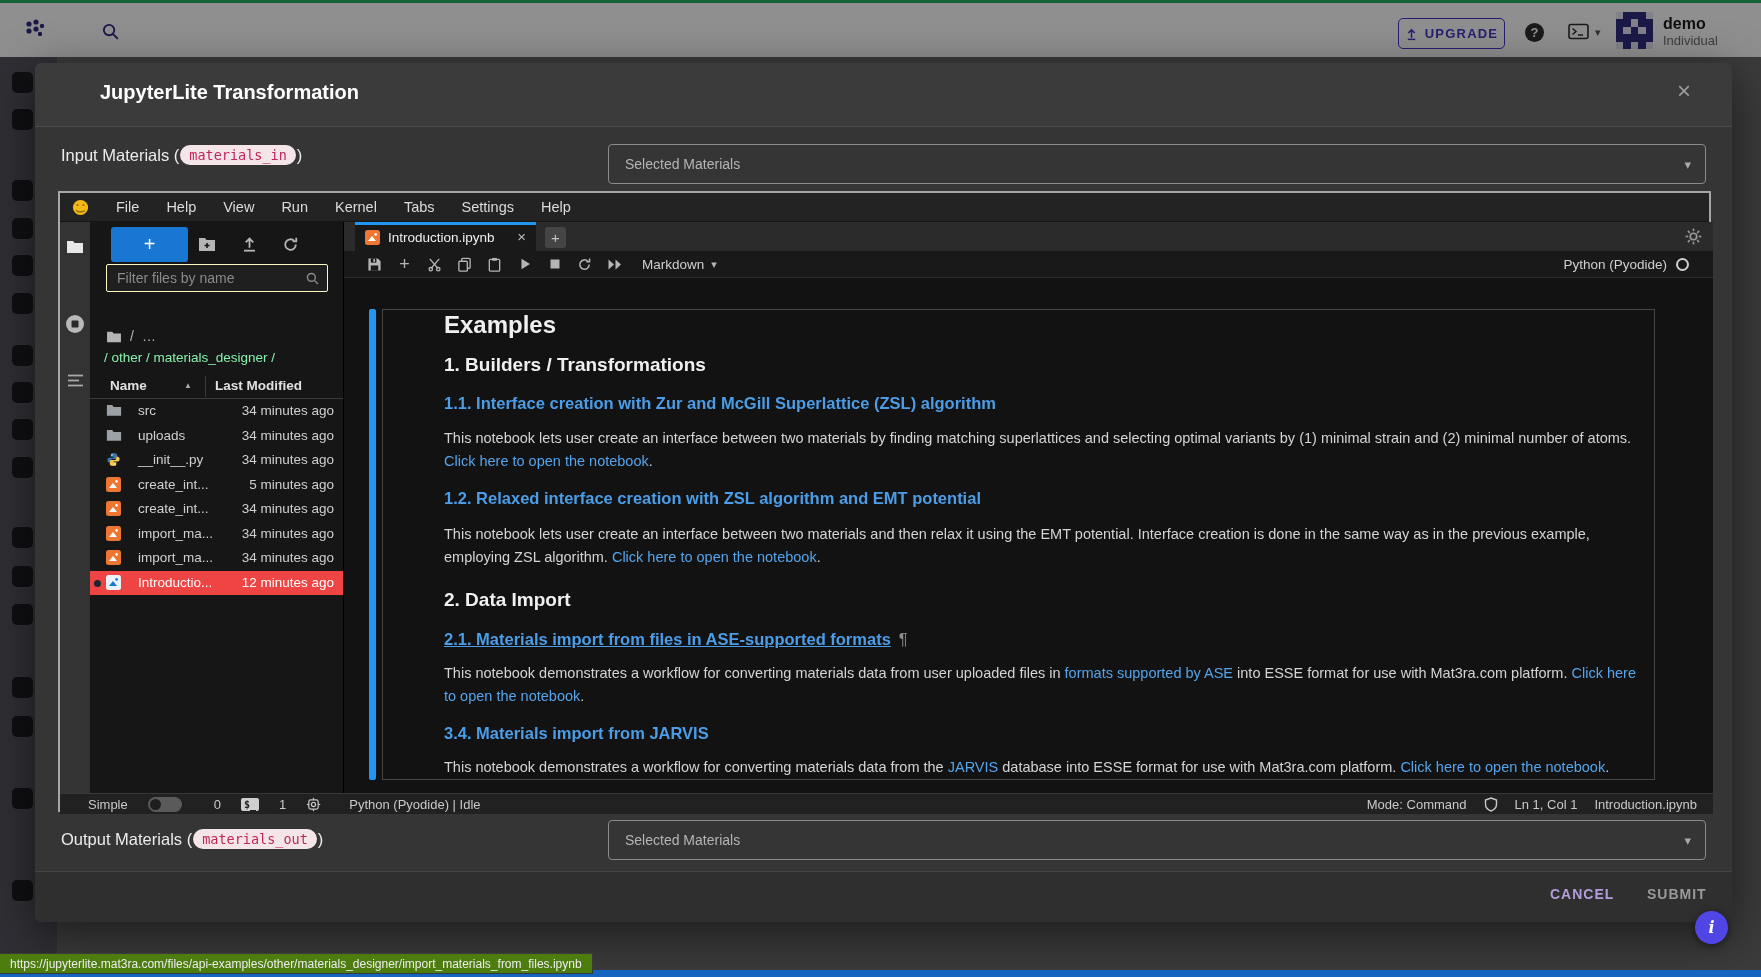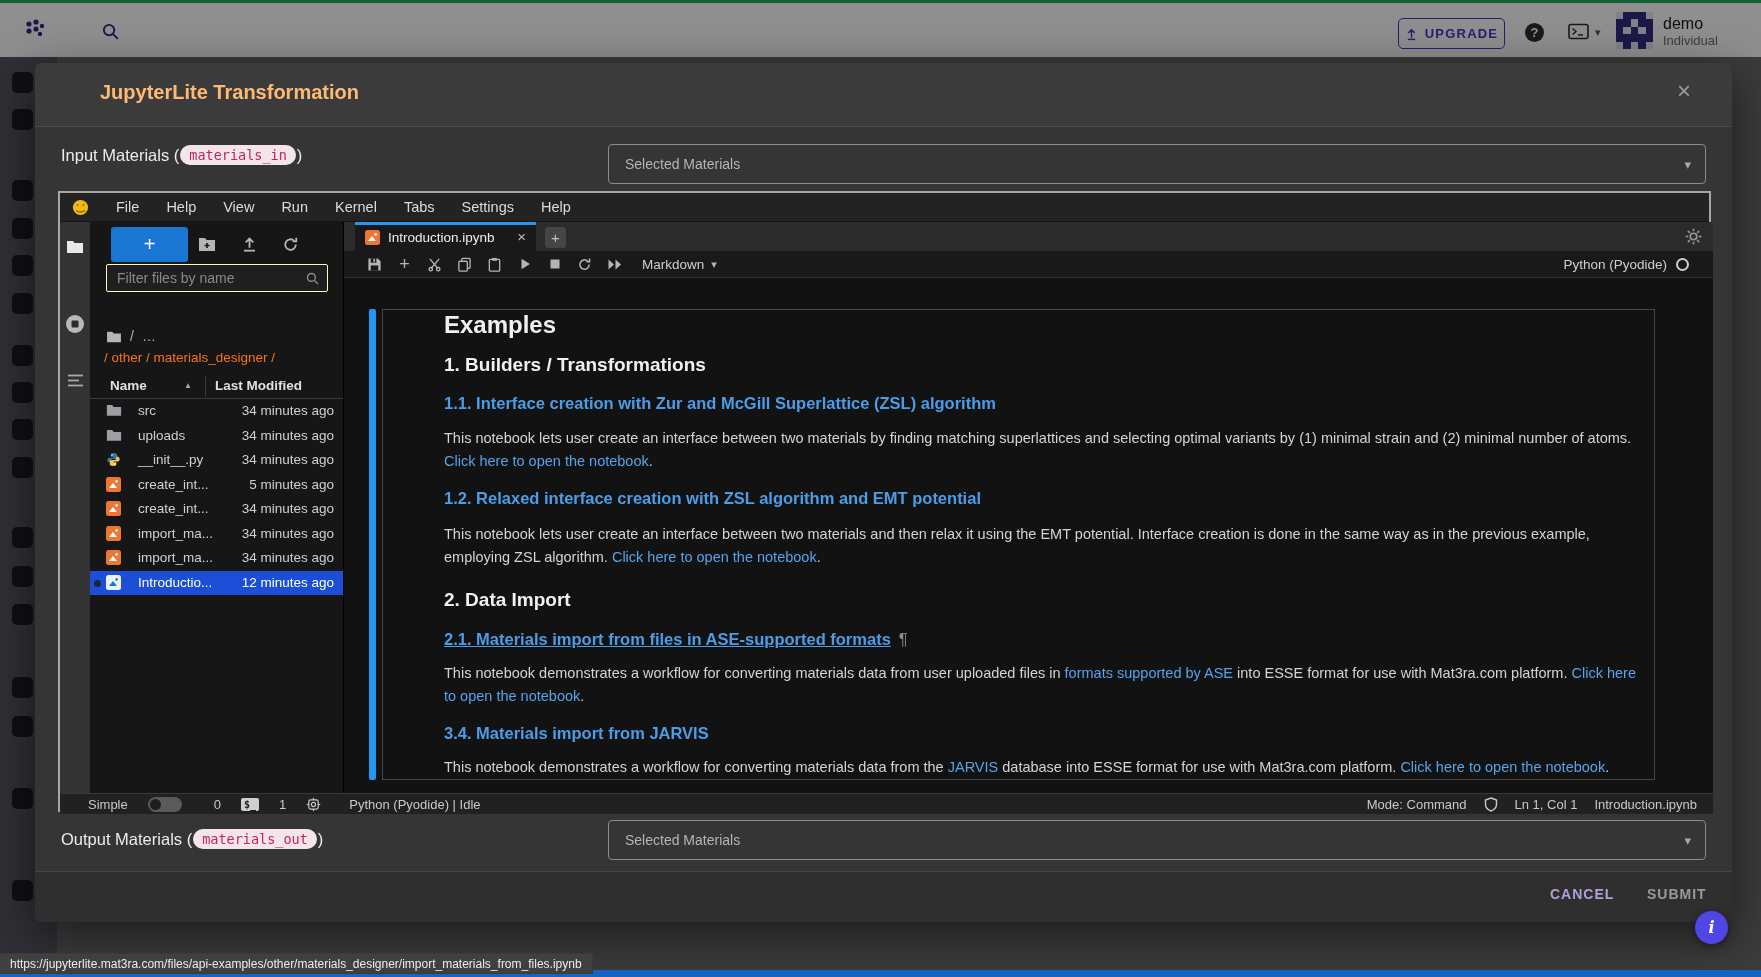--- a/index.html
+++ b/index.html
@@ -5,34 +5,34 @@
   *{margin:0;padding:0;box-sizing:border-box}
   html,body{width:1761px;height:977px}
   body{font-family:"Liberation Sans",sans-serif;position:relative;overflow:hidden;background:#6a6a6a}
   .abs{position:absolute}
   
   .topline{position:absolute;left:0;top:0;width:1761px;height:3px;background:#27ae60;z-index:1}
   .topbar{position:absolute;left:0;top:3px;width:1761px;height:54px;background:#ffffff;z-index:1}
   .leftbar{position:absolute;left:0;top:57px;width:57px;height:920px;background:#55555f;z-index:1}
   .side-ic{position:absolute;left:12px;width:21px;height:21px;border-radius:5px;background:#1d1d24}
   .overlay{position:absolute;left:0;top:0;width:1761px;height:977px;background:rgba(0,0,0,.44);z-index:5}
-  .tb-user-name{font-size:16px;font-weight:400;color:#1b1b1b}
+  .tb-user-name{font-size:16px;font-weight:700;color:#1b1b1b}
   .tb-user-plan{font-size:13px;color:#6f6f6f}
   .upgrade-btn{position:absolute;left:1398px;top:15px;width:107px;height:31px;border:1px solid #4338ca;border-radius:5px;
     color:#4338ca;font-size:13px;letter-spacing:1.2px;font-weight:700;background:transparent;
     display:flex;align-items:center;justify-content:center;gap:7px;cursor:pointer}
   .help-circle{position:absolute;left:1525px;top:20px;width:19px;height:19px;border-radius:50%;background:#2f2f2f;color:#fff;
     font-size:13px;font-weight:700;display:flex;align-items:center;justify-content:center;cursor:pointer}
   .term-menu{position:absolute;left:1568px;top:20px;display:flex;align-items:center;gap:3px;color:#333;cursor:pointer}
   .caret{font-size:11px;color:#555}
   
   .modal{position:absolute;left:35px;top:63px;width:1697px;height:859px;background:#353535;border-radius:6px;
     box-shadow:0 12px 48px rgba(0,0,0,.55);z-index:10;color:#e8e8e8}
   .modal-header{position:absolute;left:0;top:0;width:100%;height:64px;background:#3b3b3b;border-bottom:1px solid #4a4a4a;border-radius:6px 6px 0 0}
-  .modal-title{position:absolute;left:65px;top:18px;font-size:20px;font-weight:700;color:#fdba74}
+  .modal-title{position:absolute;left:65px;top:18px;font-size:20px;font-weight:700;color:#ffffff}
   .modal-close{position:absolute;left:1642px;top:14px;font-size:24px;color:#9a9a9a;cursor:pointer;background:none;border:none;font-family:inherit}
   .io-label{position:absolute;left:26px;display:flex;align-items:center;font-size:16.5px;color:#ececec}
   .code-chip{font-family:"DejaVu Sans Mono",monospace;font-size:13.5px;color:#c2255c;background:#f4e6e8;
     border-radius:11px;padding:2px 9px;margin:0 1px}
   .select-box{position:absolute;left:573px;width:1098px;height:40px;border:1px solid #8c8c8c;border-radius:4px;cursor:pointer}
   .select-label{position:absolute;left:16px;top:11px;font-size:14px;color:#b5b5b5}
   .select-caret{position:absolute;right:14px;top:12px;font-size:13px;color:#aaa}
   .modal-footer{position:absolute;left:0;top:808px;width:100%;height:51px;background:#2f2f2f;border-top:1px solid #444;border-radius:0 0 6px 6px}
   .btn-cancel{position:absolute;left:1515px;top:14px;background:none;border:none;color:#b39ddb;font-size:14px;letter-spacing:1px;font-weight:700;cursor:pointer;font-family:inherit}
   .btn-submit{position:absolute;left:1612px;top:14px;background:none;border:none;color:#9a9a9a;font-size:14px;letter-spacing:1px;font-weight:700;cursor:pointer;font-family:inherit}
@@ -42,31 +42,31 @@
   .menu-item{font-size:14.5px;color:#dcdcdc;cursor:pointer}
   .activity-strip{position:absolute;left:0;top:29px;width:30px;height:571px;background:#333}
   .act-ic{position:absolute;left:5px;width:20px;height:20px;display:flex;align-items:center;justify-content:center}
   .filepanel{position:absolute;left:30px;top:29px;width:253px;height:571px;background:#161616}
   .fp-newbtn{position:absolute;left:21px;top:5px;width:77px;height:35px;background:#1976d2;border:none;border-radius:3px;color:#fff;font-size:20px;cursor:pointer}
   .fp-toolic{position:absolute;top:14px;width:18px;height:18px;cursor:pointer}
   .filter{position:absolute;left:16px;top:42px;width:222px;height:28px;background:#1f1f1f;border:1px solid #fef9c3;border-radius:2px;
     color:#bdbdbd;font-size:14px;padding:0 26px 0 10px;font-family:inherit;outline:none}
   .filter::placeholder{color:#8a8a8a}
   .bc1{position:absolute;left:16px;top:106px;display:flex;align-items:center;gap:8px;color:#b5b5b5;font-size:14px}
-  .bc2{position:absolute;left:14px;top:128px;color:#f97316;font-size:13.5px;cursor:pointer}
+  .bc2{position:absolute;left:14px;top:128px;color:#86efac;font-size:13.5px;cursor:pointer}
   .fhead{position:absolute;left:0;top:152px;width:253px;height:25px;border-bottom:1px solid #3a3a3a}
   .fhead .col1{position:absolute;left:20px;top:4px;font-size:13.5px;font-weight:700;color:#e0e0e0}
   .fhead .sort{position:absolute;left:94px;top:7px;font-size:8px;color:#aaa}
   .fhead .vline{position:absolute;left:115px;top:2px;width:1px;height:21px;background:#3a3a3a}
   .fhead .col2{position:absolute;left:125px;top:4px;font-size:13.5px;font-weight:700;color:#e0e0e0}
   .frow{position:absolute;left:0;width:253px;height:24.5px;cursor:pointer;font-size:13.5px;color:#d0d0d0}
   .frow .fic{position:absolute;left:16px;top:4px;width:16px;height:16px}
   .frow .fname{position:absolute;left:48px;top:4px}
   .frow .ftime{position:absolute;right:9px;top:4px;text-align:right}
-  .frow.selected{background:#1d4ed8;color:#fff}
+  .frow.selected{background:#ef4444;color:#fff}
   .frow .rundot{position:absolute;left:4px;top:9px;width:7px;height:7px;border-radius:50%;background:#1d2732}
   
   .dock{position:absolute;left:283px;top:29px;width:1370px;height:571px;background:#121212;border-left:1px solid #000}
   .tabbar{position:absolute;left:0;top:0;width:100%;height:29px;background:#2b2b2b}
   .tab{position:absolute;left:11px;top:0;width:181px;height:29px;background:#191919;border-top:3px solid #2196f3;cursor:pointer}
   .tab .ticon{position:absolute;left:10px;top:5px;width:15px;height:15px}
   .tab .tlabel{position:absolute;left:33px;top:5px;font-size:13.5px;color:#efefef}
   .tab .tclose{position:absolute;right:10px;top:3px;font-size:15px;color:#bbb;cursor:pointer}
   .tab-add{position:absolute;left:201px;top:5px;width:21px;height:21px;background:#454545;border:none;border-radius:3px;color:#c3c3c3;font-size:15px;cursor:pointer}
   .kernel-gear{position:absolute;left:1340px;top:5px;width:19px;height:19px;cursor:pointer}
@@ -89,21 +89,21 @@
   .statusbar{position:absolute;left:0;top:600px;width:1653px;height:21px;background:#212121;border-top:1px solid #383838;font-size:13px;color:#c8c8c8}
   .sb-left{position:absolute;left:28px;top:0;height:21px;display:flex;align-items:center;gap:20px}
   .sb-right{position:absolute;right:16px;top:0;height:21px;display:flex;align-items:center;gap:17px}
   .toggle-pill{width:34px;height:15px;border-radius:8px;background:#5a5a5a;position:relative;cursor:pointer}
   .toggle-knob{position:absolute;left:2px;top:2px;width:11px;height:11px;border-radius:50%;background:#1e1e1e}
   .term-badge{background:#cfcfcf;color:#222;font-family:"DejaVu Sans Mono",monospace;font-size:10px;font-weight:700;
     border-radius:2px;padding:1px 3px;line-height:11px;cursor:pointer}
   
   .fab-info{position:absolute;left:1695px;top:911px;width:33px;height:33px;border-radius:50%;background:#4f46e5;border:none;color:#fff;
     font-size:16px;font-weight:700;font-family:"DejaVu Serif",serif;font-style:italic;z-index:40;cursor:pointer;box-shadow:0 2px 8px rgba(0,0,0,.5)}
-  .url-tooltip{position:absolute;left:0;top:953px;height:21px;background:#404040;color:#ededed;font-size:12px;
+  .url-tooltip{position:absolute;left:0;top:953px;height:21px;background:#4d7c0f;color:#ededed;font-size:12px;
     display:flex;align-items:center;padding:0 10px;z-index:50;border:1px solid #3a3a3a;border-left:none}
   .bluebar{position:absolute;left:0;top:970px;width:1761px;height:7px;background:#1565c0;z-index:45}
   svg{display:block}
 </style>
 </head>
 <body>
 
 <div class="topline"></div>
 <div class="topbar">
   <span class="abs" style="left:24px;top:15px">

